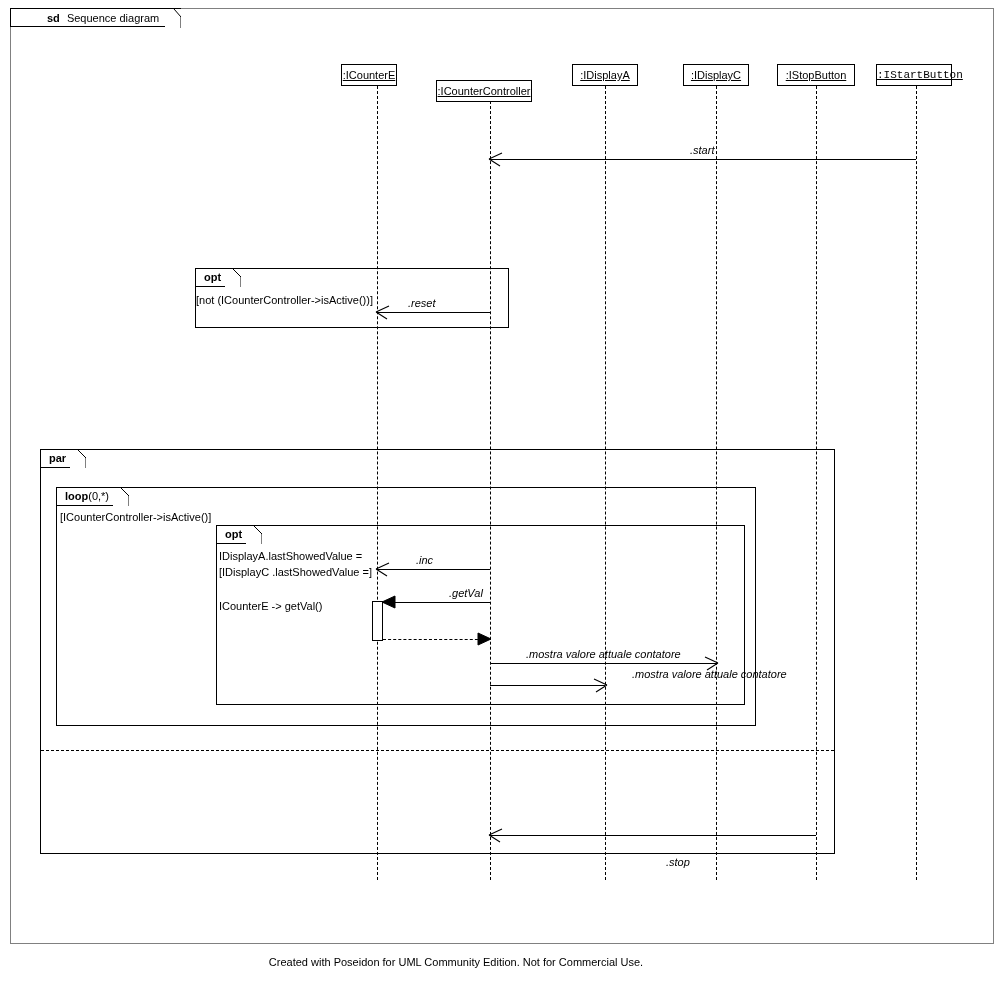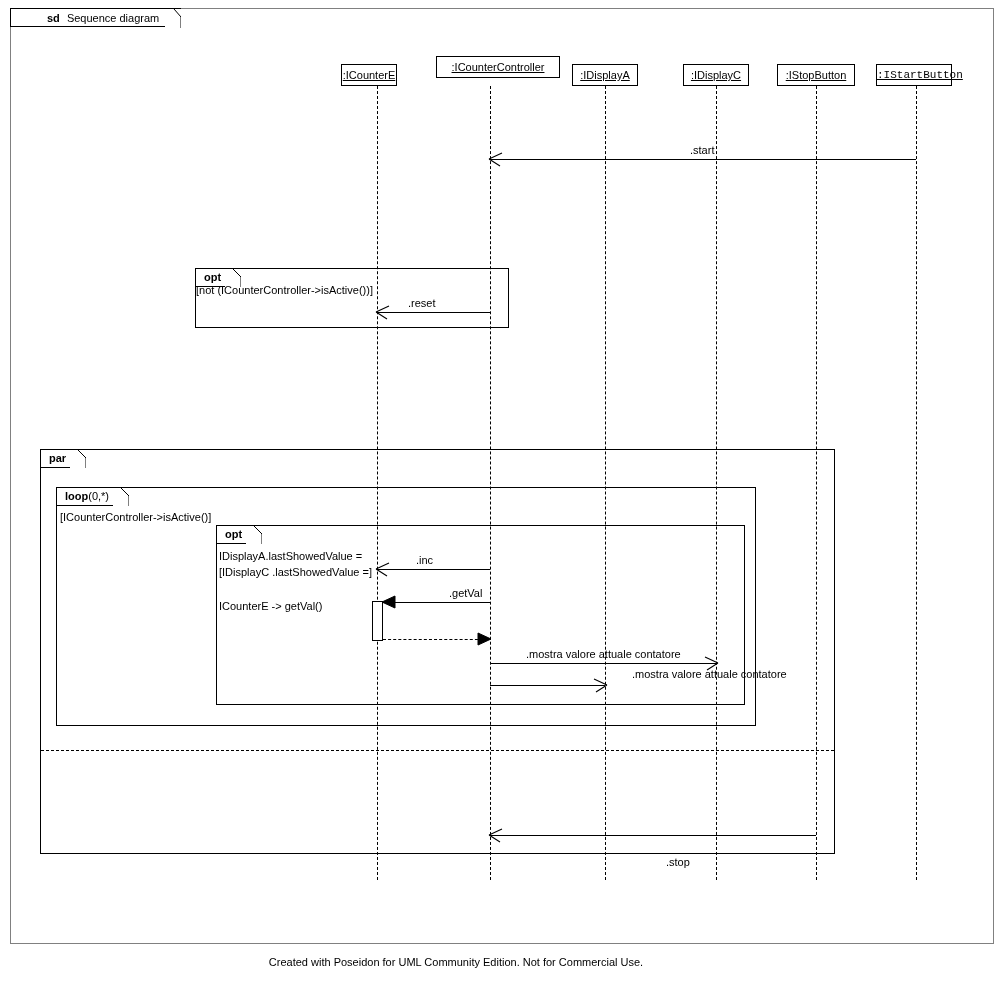--- a/index.html
+++ b/index.html
@@ -147,20 +147,21 @@
   .msg-line.dashed {
     border-top: 1px dashed #000;
   }
   .msg-label {
     position: absolute;
     font-size: 11px;
     line-height: 12px;
     white-space: nowrap;
     background: transparent;
     z-index: 5;
+    font-style: italic;
   }
   .arrowhead {
     position: absolute;
     z-index: 5;
     overflow: visible;
   }
 
   
   #footer {
     position: absolute;
@@ -238,26 +239,26 @@
   <div class="fragment" style="left:195px; top:268px; width:314px; height:60px;"></div>
   <div class="frag-tab" style="left:196px; top:269px; border-left:0; border-top:0;">
     <span class="kw">opt</span>
     <span class="corner">
       <svg width="16" height="18" viewBox="0 0 16 18">
           <path d="M0,0 L8,0 L16,8 L16,18 L0,18 Z" fill="#fff" stroke="none"></path>
           <path d="M8,0 L16,8 L16,18" fill="none" stroke="#000" stroke-width="1"></path>
         </svg>
     </span>
   </div>
-  <div class="guard" style="left:196px; top:284px;">[not (ICounterController-&gt;isActive())]</div>
+  <div class="guard" style="left:196px; top:294px;">[not (ICounterController-&gt;isActive())]</div>
 
   <div class="lifeline-head" style="left:341px; top:64px; width:56px;">
     <span>:ICounterE</span>
   </div>
-  <div class="lifeline-head" style="left:436px; top:56px; width:124px;">
+  <div class="lifeline-head" style="left:436px; top:80px; width:96px;">
     <span>:ICounterController</span>
   </div>
   <div class="lifeline-head" style="left:572px; top:64px; width:66px;">
     <span>:IDisplayA</span>
   </div>
   <div class="lifeline-head" style="left:683px; top:64px; width:66px;">
     <span>:IDisplayC</span>
   </div>
   <div class="lifeline-head" style="left:777px; top:64px; width:78px;">
     <span>:IStopButton</span>

